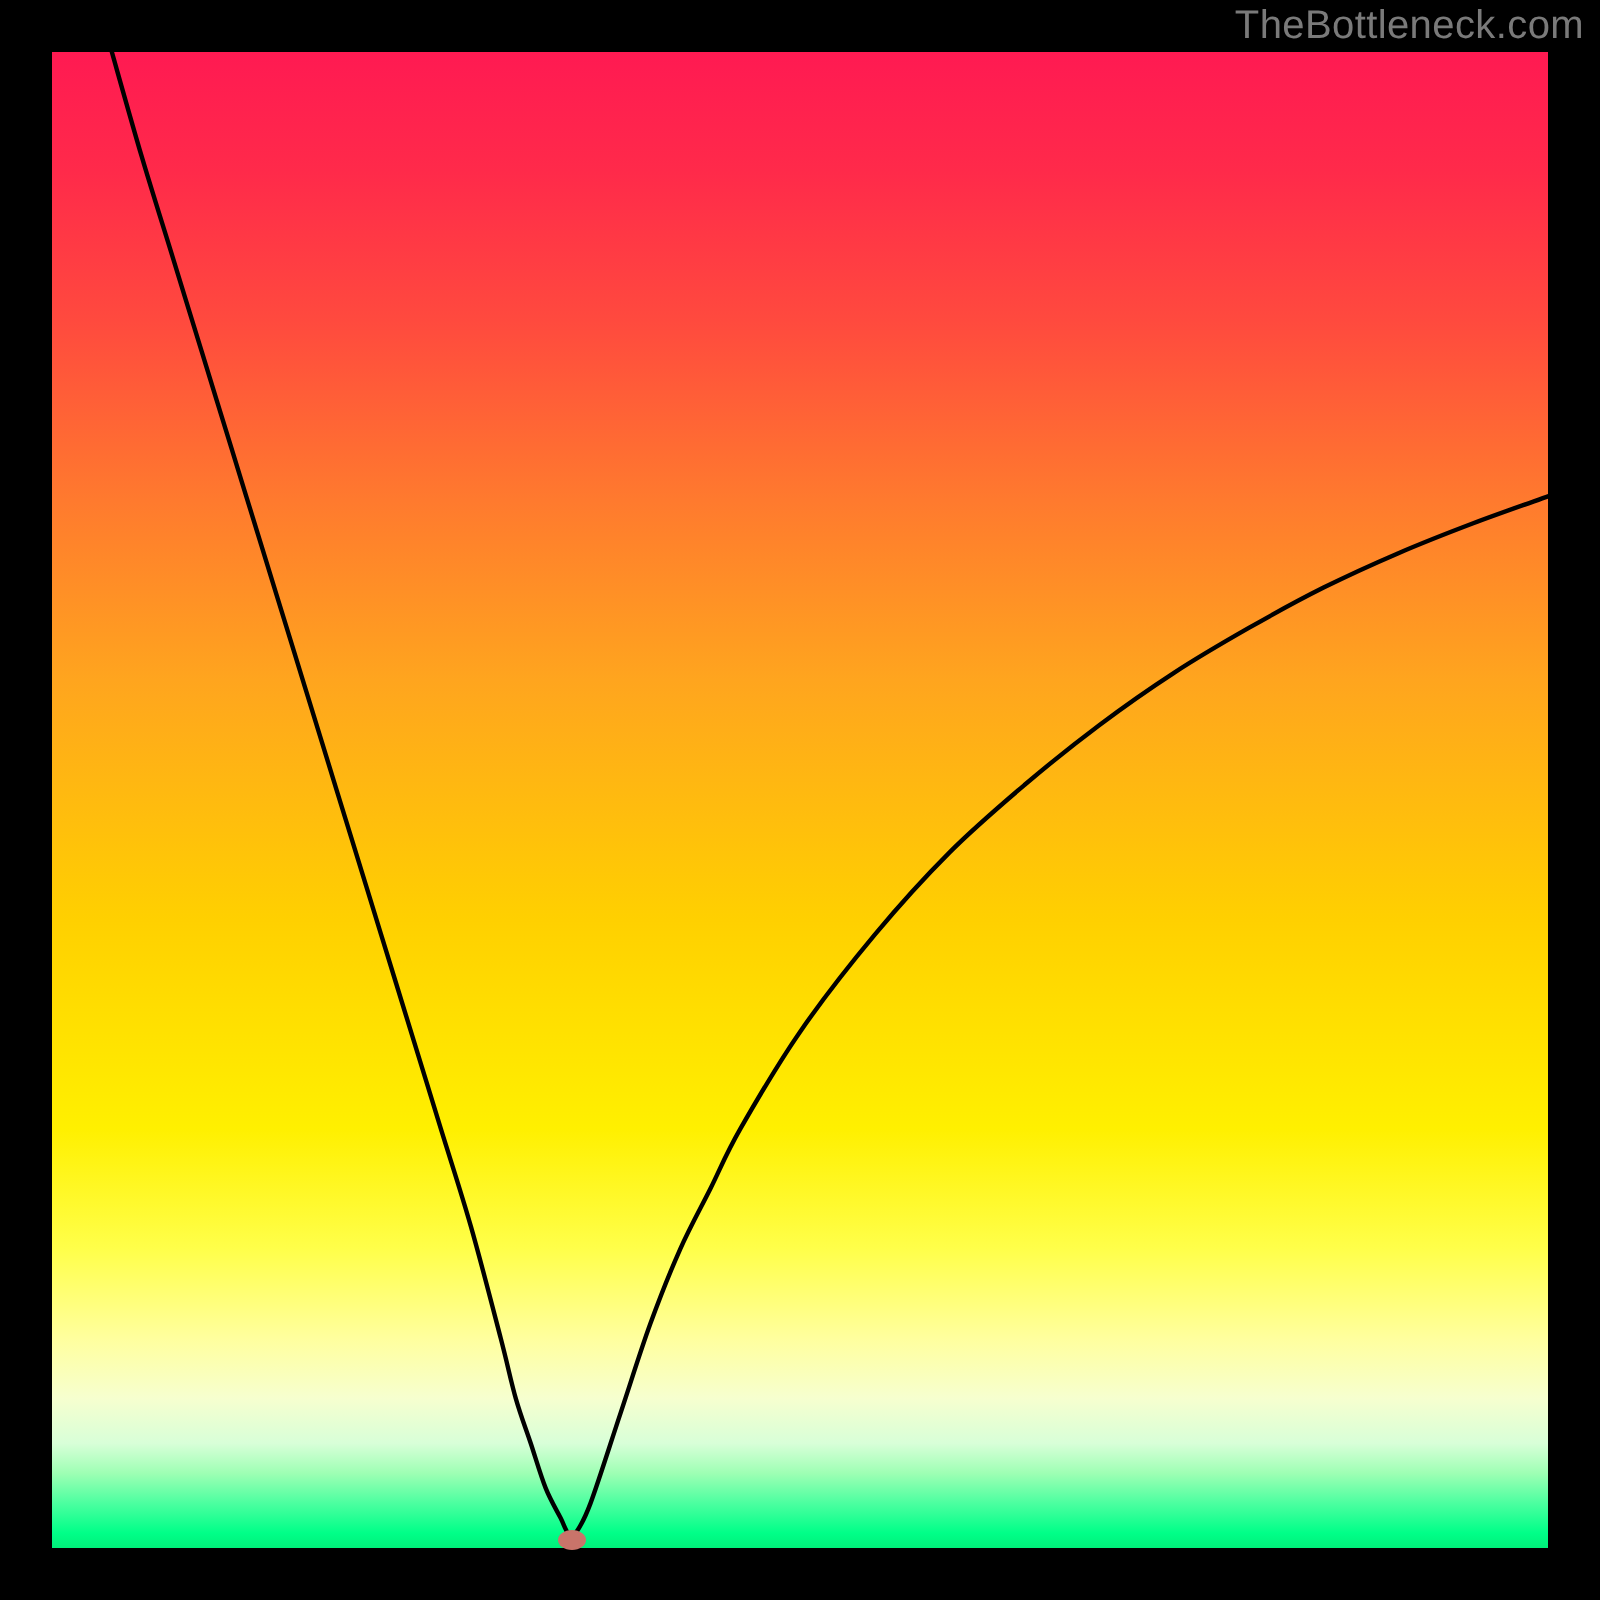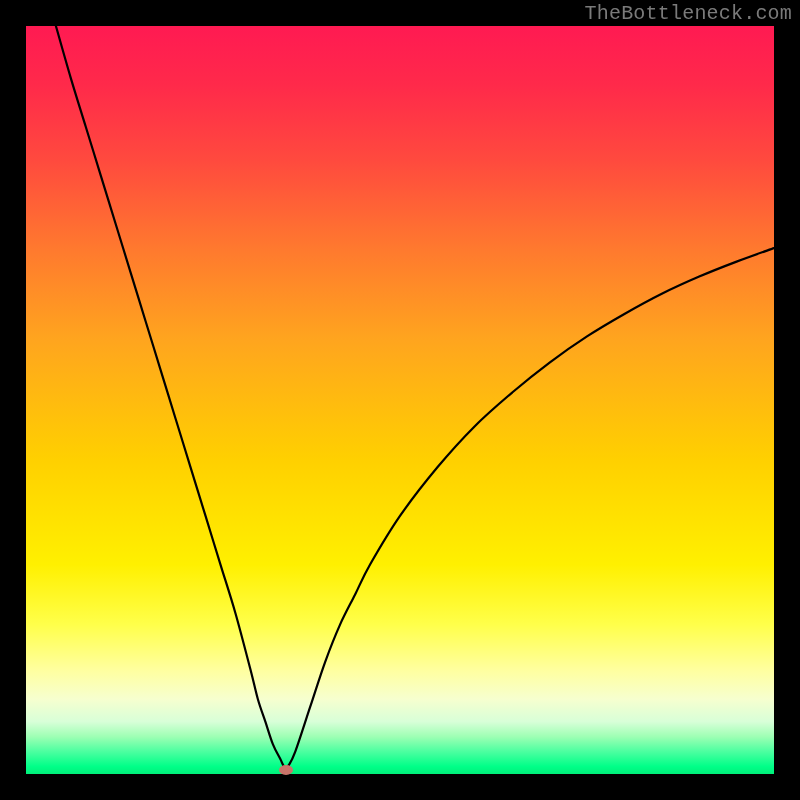--- a/index.html
+++ b/index.html
@@ -40,21 +40,21 @@
       #4cffa0 97%,
       #00ff88 99%,
       #00f07a 100%
     );
   }
   .watermark {
     position: absolute;
     top: 2px;
     right: 8px;
     color: #7a7a7a;
-    font-family: Liberation Mono, monospace;
+    font-family: Liberation Sans, sans-serif;
     font-size: 20px;
     letter-spacing: 0.2px;
     user-select: none;
   }
   svg.curve {
     position: absolute;
     left: 0;
     top: 0;
     width: 748px;
     height: 748px;

